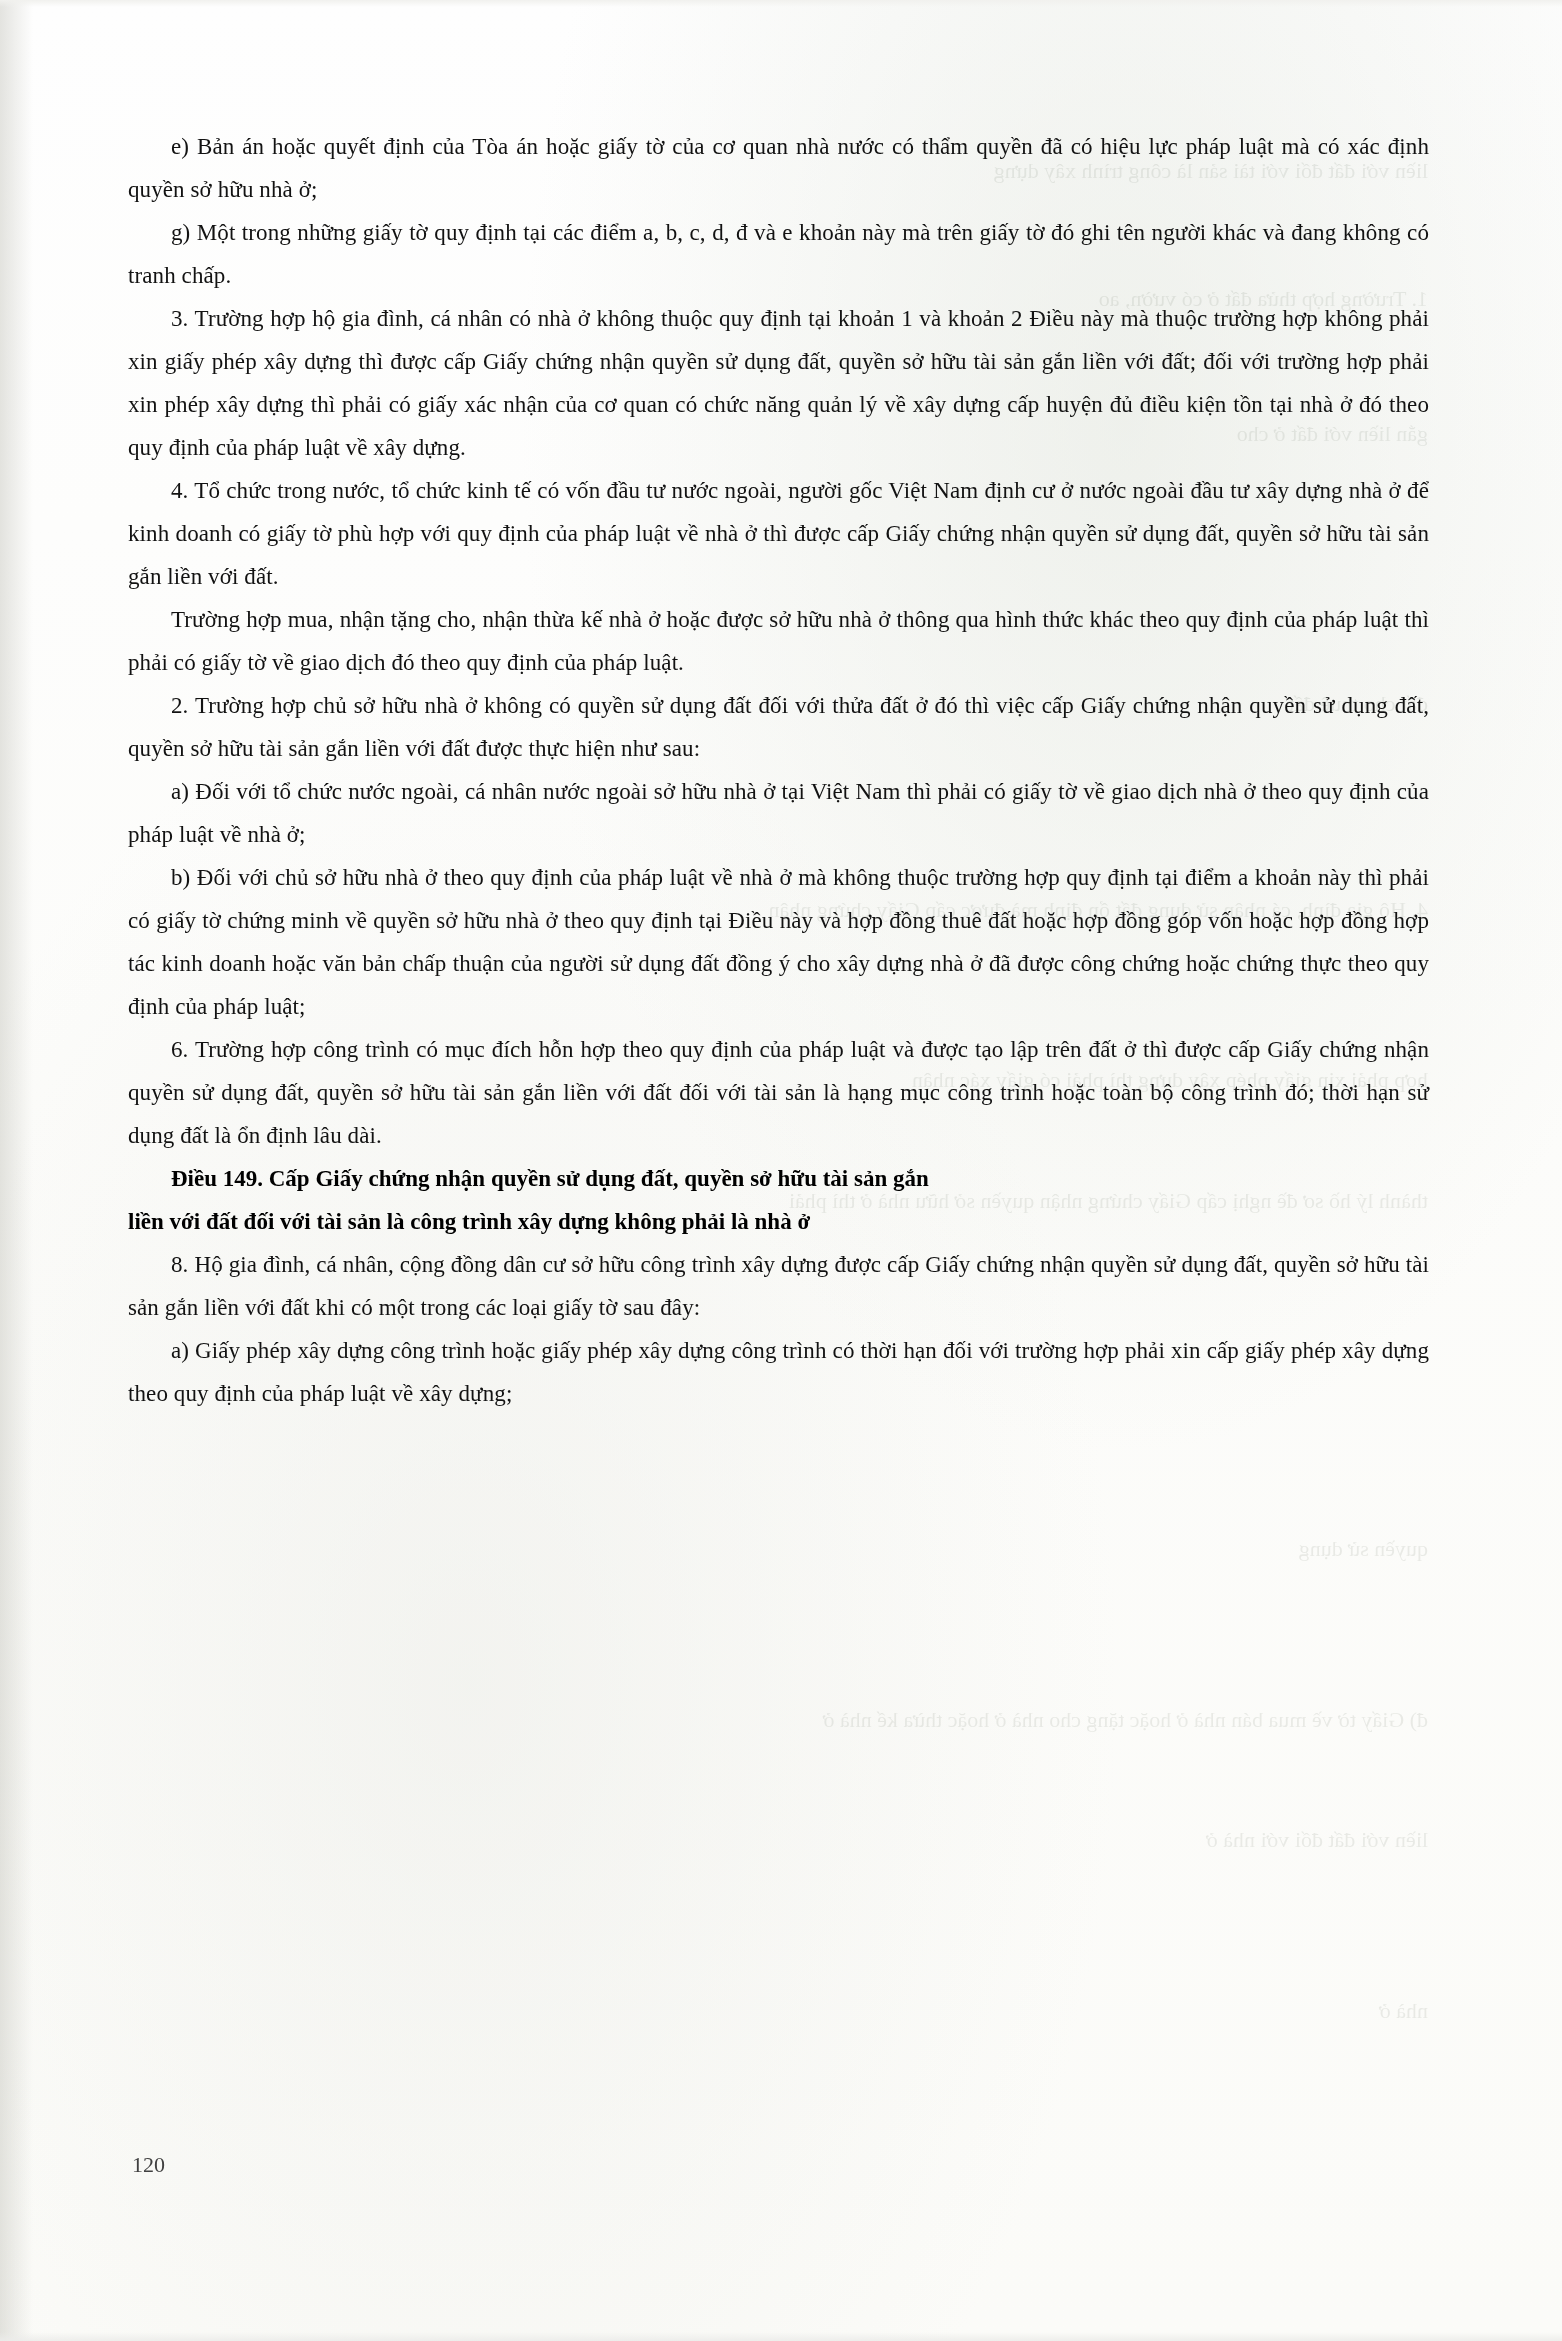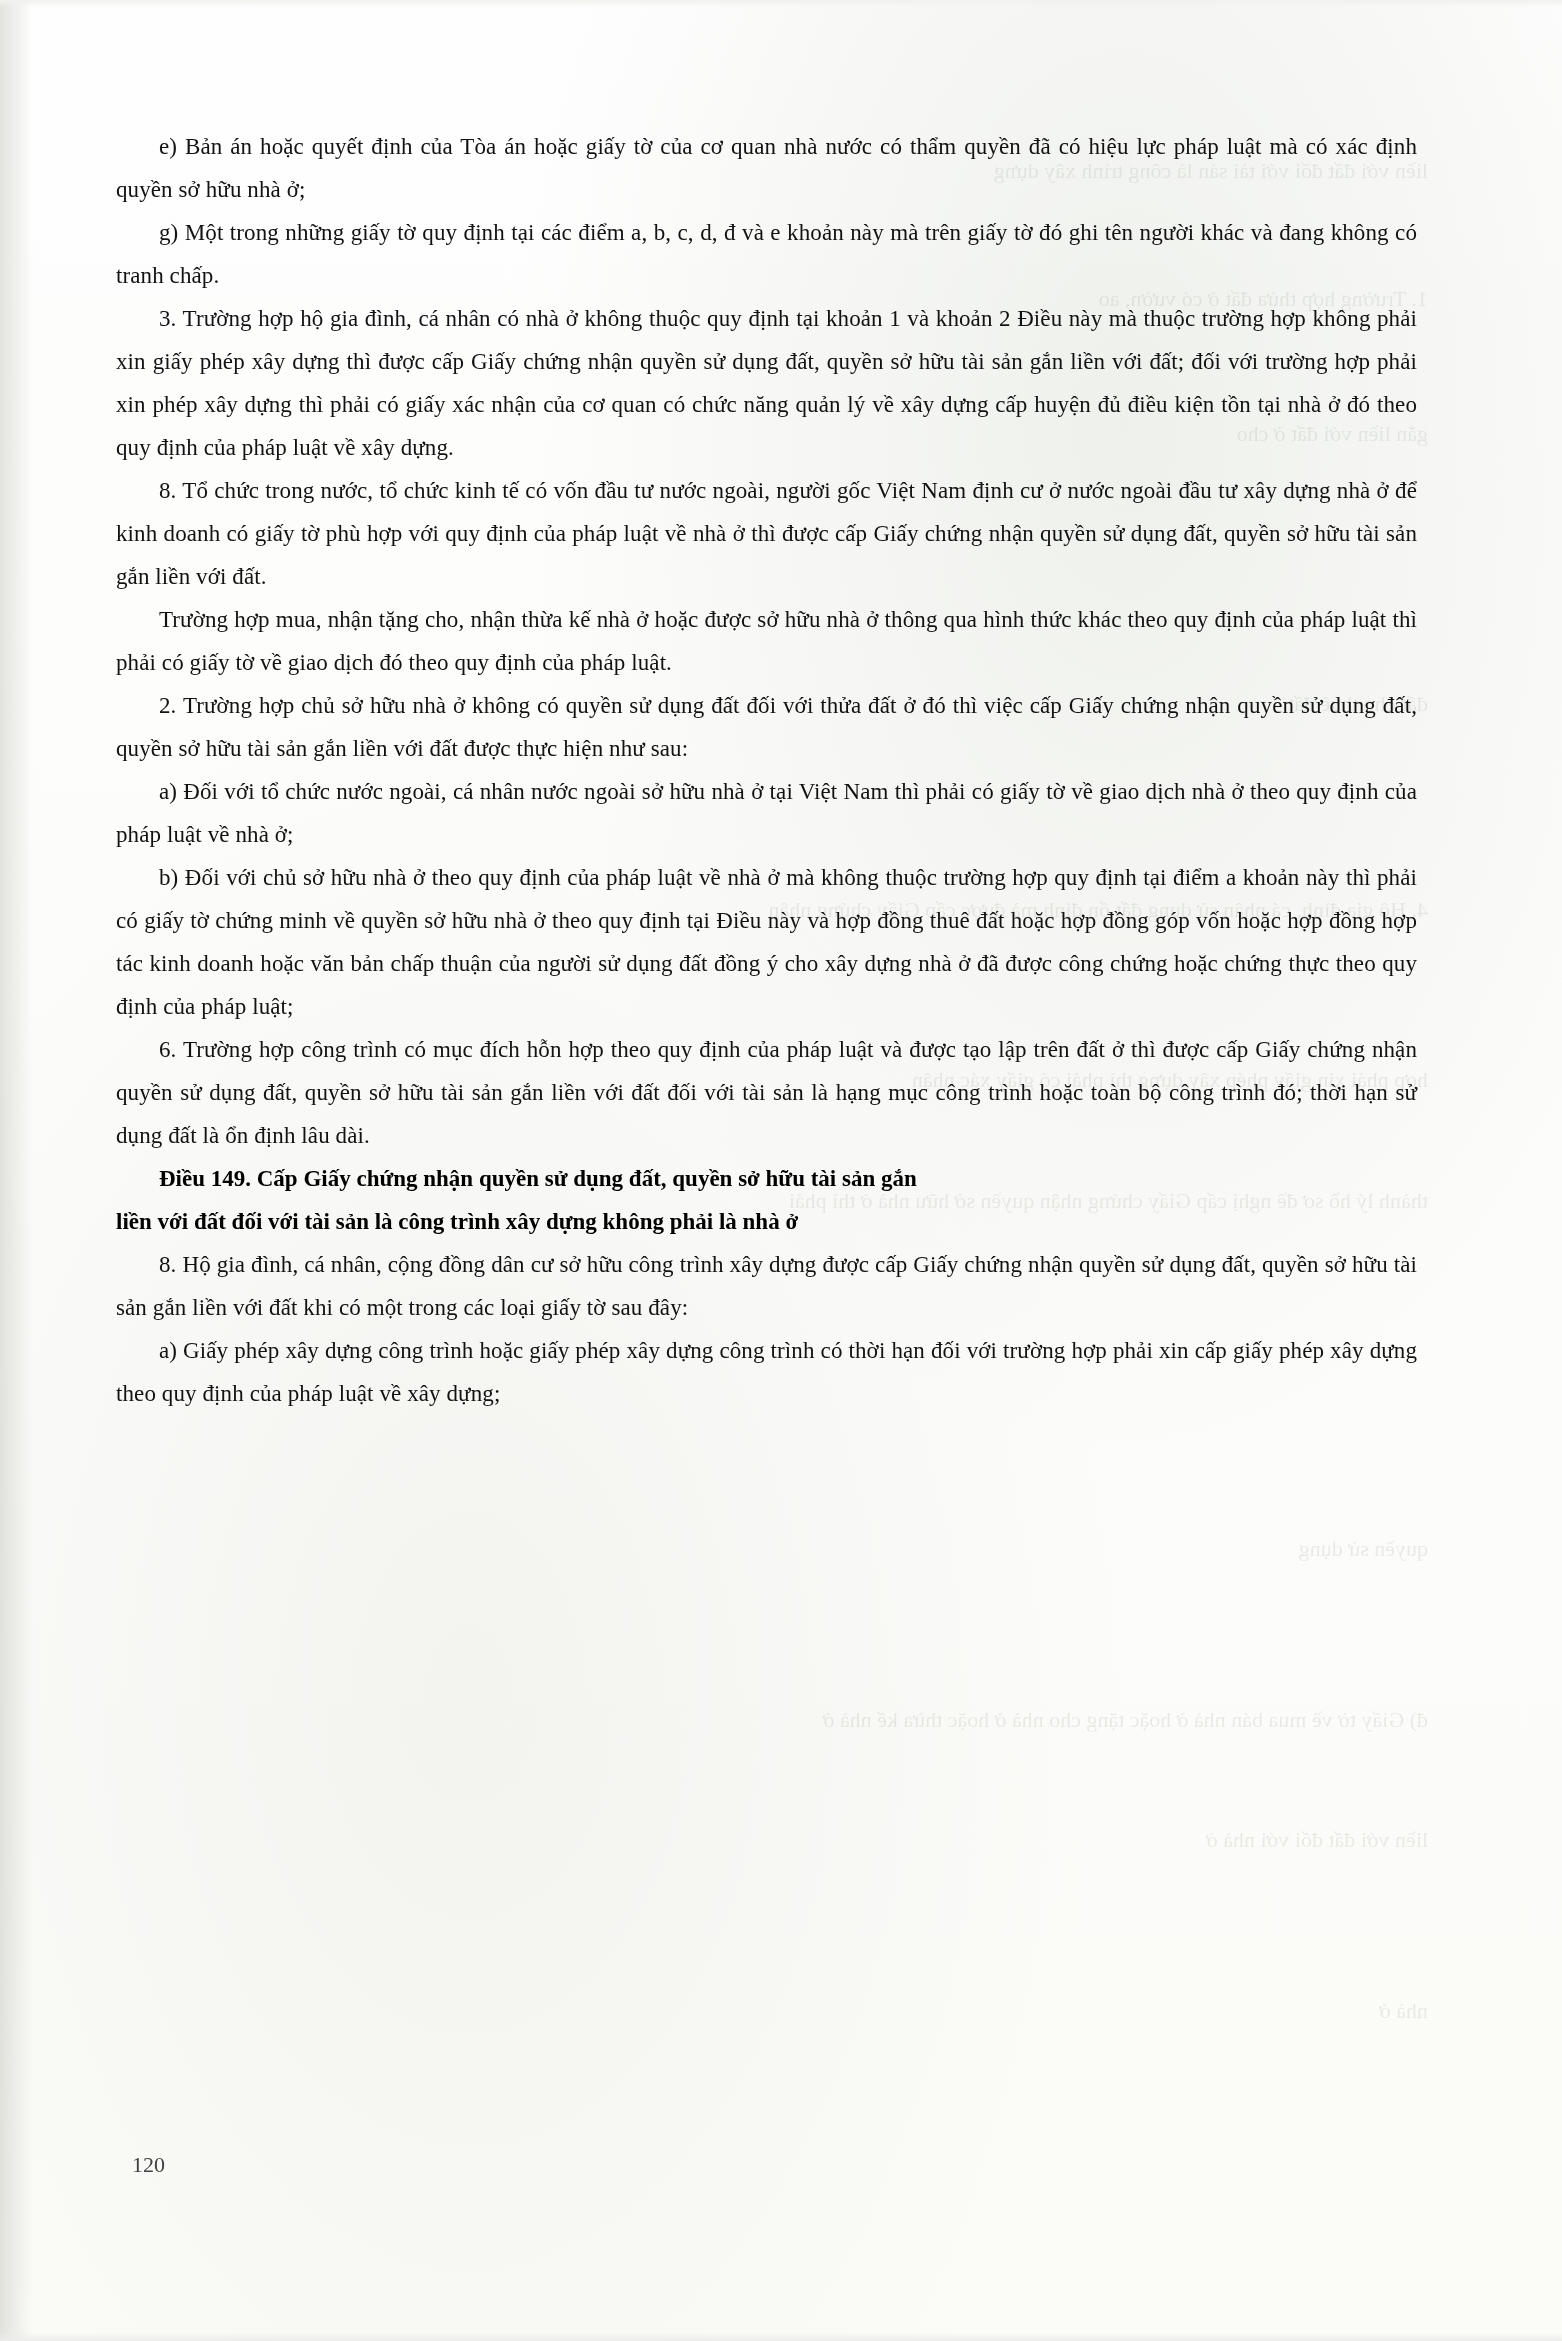--- a/index.html
+++ b/index.html
@@ -46,21 +46,21 @@
     left: 135px;
     right: 135px;
     font-size: 22px;
     line-height: 44px;
     color: #2a3a22;
     font-family: "Liberation Serif", serif;
     text-align: justify;
   }
   .content {
     position: absolute;
-    left: 116px;
+    left: 128px;
     top: 125px;
     width: 1301px;
   }
   p {
     margin: 0;
     font-size: 23px;
     line-height: 43px;
     text-align: justify;
     text-indent: 43px;
     letter-spacing: 0.1px;
@@ -127,21 +127,21 @@
     <div class="ghost-col" style="top:1527px;">quyền sử dụng</div>
     <div class="ghost-col" style="top:1698px;">đ) Giấy tờ về mua bán nhà ở hoặc tặng cho nhà ở hoặc thừa kế nhà ở</div>
     <div class="ghost-col" style="top:1818px;">liền với đất đối với nhà ở</div>
     <div class="ghost-col" style="top:1989px;">nhà ở</div>
   </div>
 
   <div class="content">
     <p>e) Bản án hoặc quyết định của Tòa án hoặc giấy tờ của cơ quan nhà nước có thẩm quyền đã có hiệu lực pháp luật mà có xác định quyền sở hữu nhà ở;</p>
     <p>g) Một trong những giấy tờ quy định tại các điểm a, b, c, d, đ và e khoản này mà trên giấy tờ đó ghi tên người khác và đang không có tranh chấp.</p>
     <p>3. Trường hợp hộ gia đình, cá nhân có nhà ở không thuộc quy định tại khoản 1 và khoản 2 Điều này mà thuộc trường hợp không phải xin giấy phép xây dựng thì được cấp Giấy chứng nhận quyền sử dụng đất, quyền sở hữu tài sản gắn liền với đất; đối với trường hợp phải xin phép xây dựng thì phải có giấy xác nhận của cơ quan có chức năng quản lý về xây dựng cấp huyện đủ điều kiện tồn tại nhà ở đó theo quy định của pháp luật về xây dựng.</p>
-    <p>8. Tổ chức trong nước, tổ chức kinh tế có vốn đầu tư nước ngoài, người gốc Việt Nam định cư ở nước ngoài đầu tư xây dựng nhà ở để kinh doanh có giấy tờ phù hợp với quy định của pháp luật về nhà ở thì được cấp Giấy chứng nhận quyền sử dụng đất, quyền sở hữu tài sản gắn liền với đất.</p>
+    <p>4. Tổ chức trong nước, tổ chức kinh tế có vốn đầu tư nước ngoài, người gốc Việt Nam định cư ở nước ngoài đầu tư xây dựng nhà ở để kinh doanh có giấy tờ phù hợp với quy định của pháp luật về nhà ở thì được cấp Giấy chứng nhận quyền sử dụng đất, quyền sở hữu tài sản gắn liền với đất.</p>
     <p>Trường hợp mua, nhận tặng cho, nhận thừa kế nhà ở hoặc được sở hữu nhà ở thông qua hình thức khác theo quy định của pháp luật thì phải có giấy tờ về giao dịch đó theo quy định của pháp luật.</p>
     <p>2. Trường hợp chủ sở hữu nhà ở không có quyền sử dụng đất đối với thửa đất ở đó thì việc cấp Giấy chứng nhận quyền sử dụng đất, quyền sở hữu tài sản gắn liền với đất được thực hiện như sau:</p>
     <p>a) Đối với tổ chức nước ngoài, cá nhân nước ngoài sở hữu nhà ở tại Việt Nam thì phải có giấy tờ về giao dịch nhà ở theo quy định của pháp luật về nhà ở;</p>
     <p>b) Đối với chủ sở hữu nhà ở theo quy định của pháp luật về nhà ở mà không thuộc trường hợp quy định tại điểm a khoản này thì phải có giấy tờ chứng minh về quyền sở hữu nhà ở theo quy định tại Điều này và hợp đồng thuê đất hoặc hợp đồng góp vốn hoặc hợp đồng hợp tác kinh doanh hoặc văn bản chấp thuận của người sử dụng đất đồng ý cho xây dựng nhà ở đã được công chứng hoặc chứng thực theo quy định của pháp luật;</p>
     <p>6. Trường hợp công trình có mục đích hỗn hợp theo quy định của pháp luật và được tạo lập trên đất ở thì được cấp Giấy chứng nhận quyền sử dụng đất, quyền sở hữu tài sản gắn liền với đất đối với tài sản là hạng mục công trình hoặc toàn bộ công trình đó; thời hạn sử dụng đất là ổn định lâu dài.</p>
 
     <div class="heading">
       <span>Điều 149. Cấp Giấy chứng nhận quyền sử dụng đất, quyền sở hữu tài sản gắn</span>
       <span class="cont">liền với đất đối với tài sản là công trình xây dựng không phải là nhà ở</span>
     </div>

